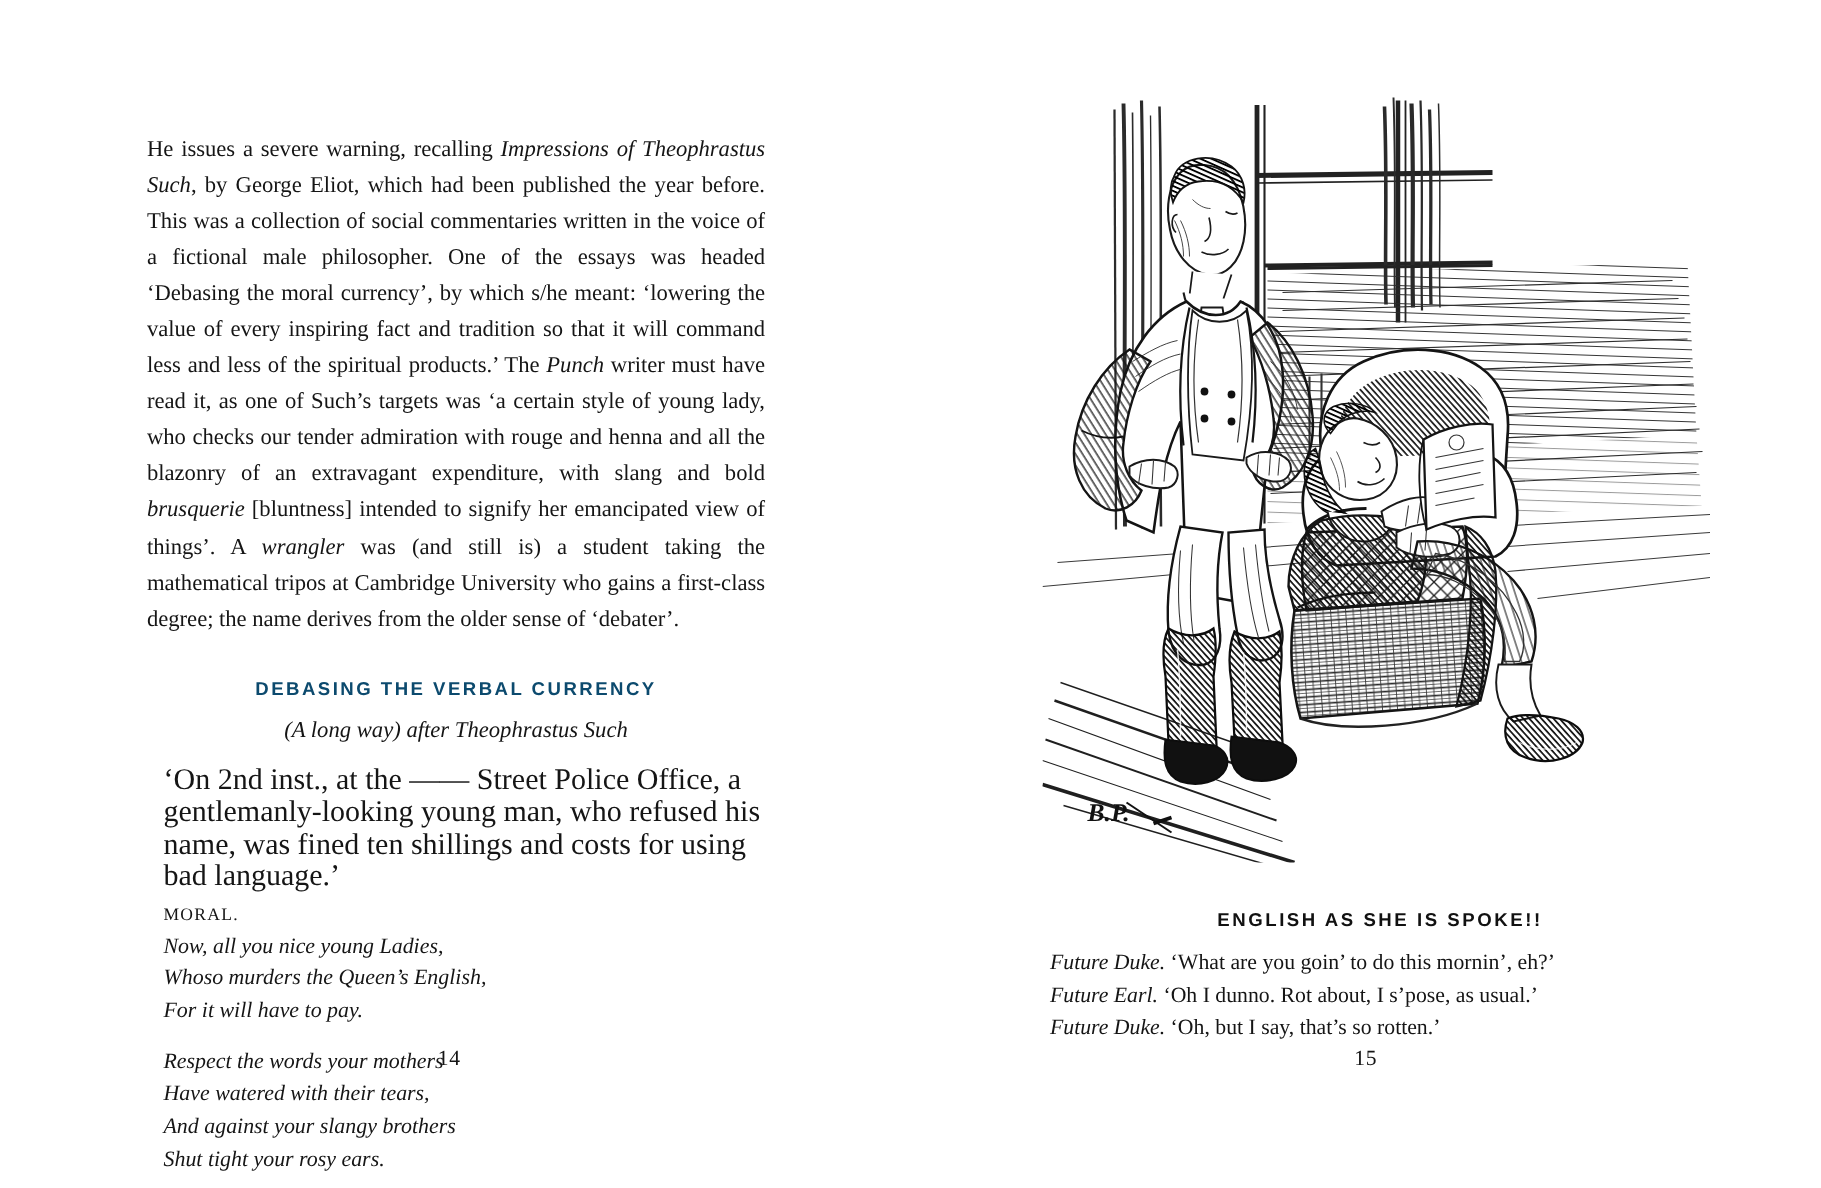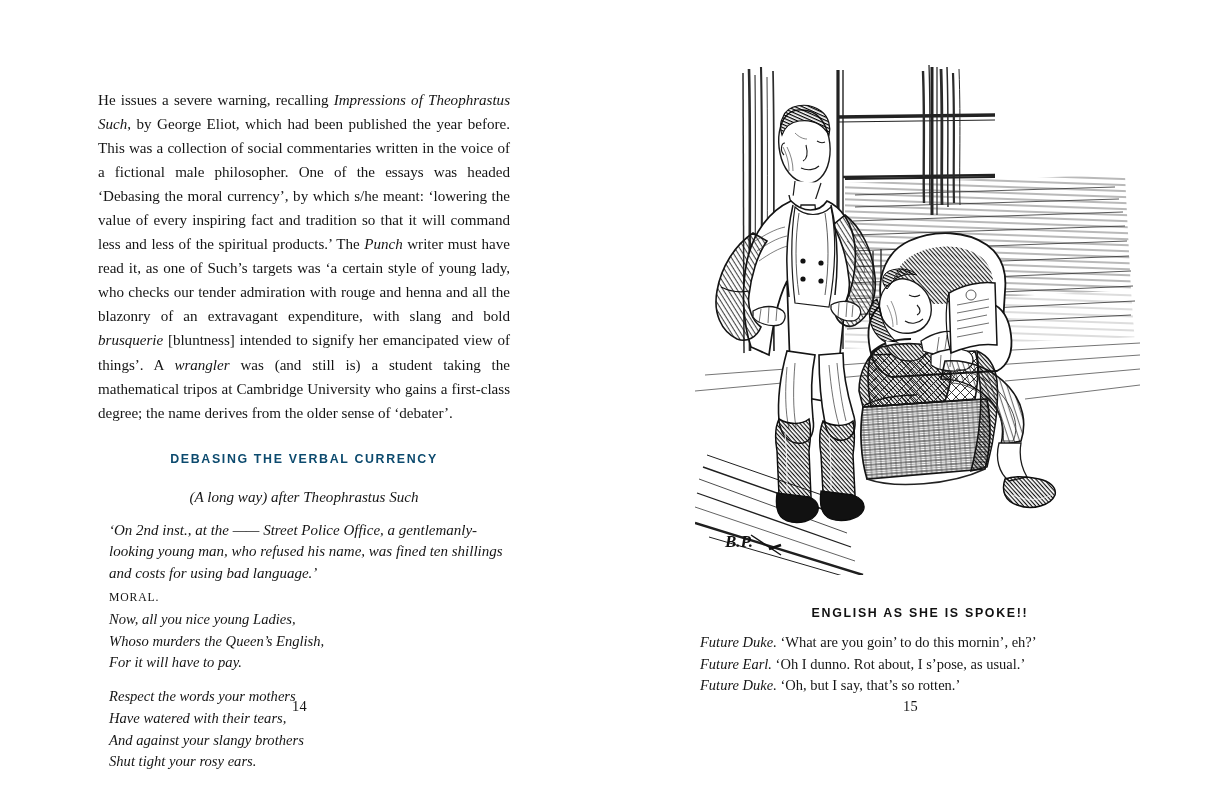--- a/index.html
+++ b/index.html
@@ -55,29 +55,28 @@
     font-weight: bold;
     font-size: 12.4px;
     letter-spacing: 1.65px;
     color: #0c4a6e;
     line-height: 18px;
   }
   .poem-subtitle {
     font-size: 15.1px;
     font-style: italic;
     line-height: 22px;
-    margin-top: 18px;
+    margin-top: 8px;
   }
 
   .quote-block {
     margin-top: 12px;
-    font-size: 15px;
+    font-size: 20px;
     line-height: 21.6px;
     padding-left: 11px;
-    font-style: italic;
   }
   .moral-label {
     margin-top: 3px;
     padding-left: 11px;
     font-size: 11.7px;
     letter-spacing: 0.85px;
     line-height: 21.6px;
   }
   .stanza {
     padding-left: 11px;

